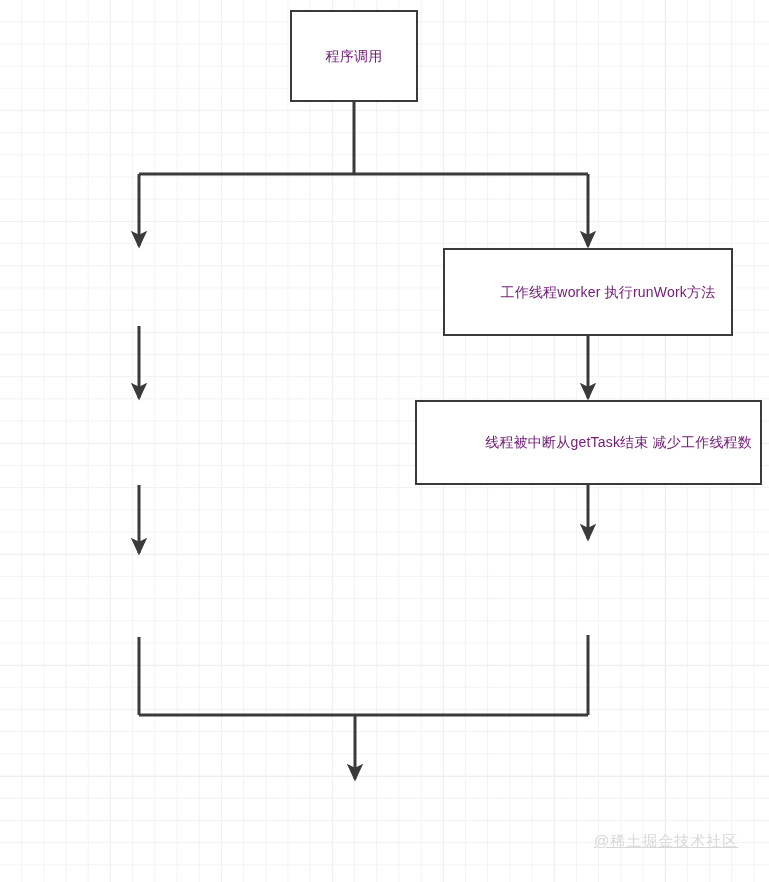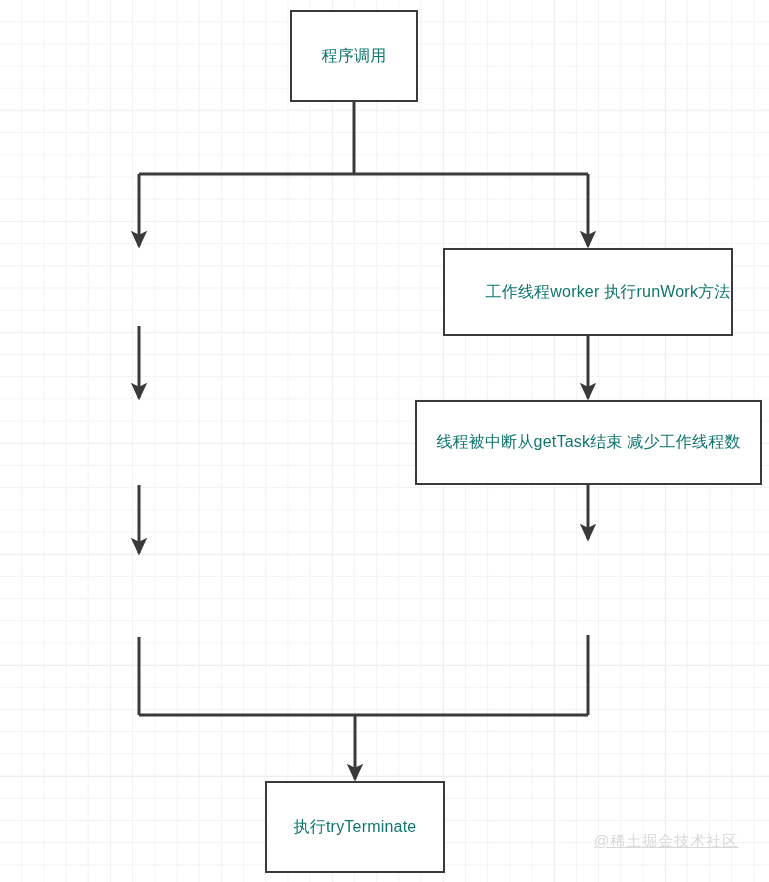--- a/index.html
+++ b/index.html
@@ -27,22 +27,22 @@
     font-family: "Liberation Sans", "DejaVu Sans", sans-serif;
   }
   .node {
     position: absolute;
     box-sizing: border-box;
     border: 2.5px solid #3a3a3a;
     background: #ffffff;
     display: flex;
     align-items: center;
     justify-content: center;
-    color: #0f766e;
-    font-size: 16px;
+    color: #701a75;
+    font-size: 14px;
     line-height: 1.3;
     text-align: center;
     letter-spacing: 0.2px;
     z-index: 3;
   }
   .node-label {
     display: block;
     padding: 0 8px;
     white-space: nowrap;
   }
@@ -103,25 +103,22 @@
   <div class="node" style="left:290px; top:10px; width:128px; height:92px;">
     <span class="node-label">程序调用</span>
   </div>
 
 
   <div class="node" style="left:443px; top:248px; width:290px; height:88px;padding-left:40px;">
     <span class="node-label">工作线程worker 执行runWork方法</span>
   </div>
 
 
-  <div class="node" style="left:415px; top:400px; width:347px; height:85px;">
+  <div class="node" style="left:415px; top:400px; width:347px; height:85px;justify-content:flex-end;">
     <span class="node-label">线程被中断从getTask结束 减少工作线程数</span>
   </div>
 
 
 
-  <div class="node" style="left:265px; top:781px; width:180px; height:92px;">
-    <span class="node-label">执行tryTerminate</span>
-  </div>
 
   <div class="watermark" style="left:594px; top:832px;text-decoration:underline;">@稀土掘金技术社区</div>
 
 </div>
 
 </body></html>

